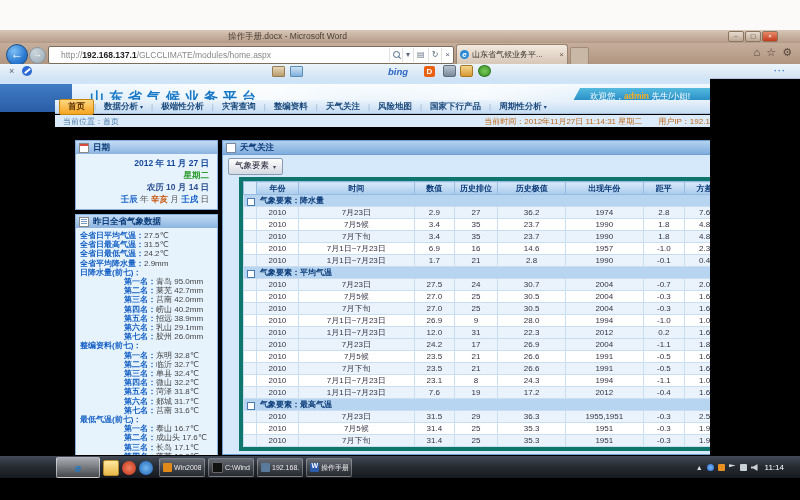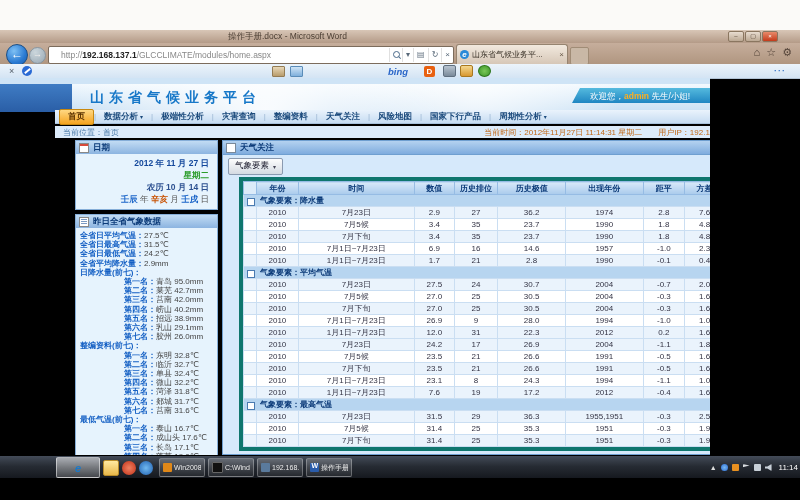--- a/index.html
+++ b/index.html
@@ -79,30 +79,30 @@
   #banner-blueblock{left:0;top:6px;width:72px;height:28px;
     background:linear-gradient(180deg,#3f7cc4,#2a5ea6);}
   #site-title{left:90px;top:11px;font-size:14px;font-weight:bold;color:#1778c8;
     letter-spacing:5px;white-space:nowrap;}
   #welcome-ribbon{left:568px;top:10px;width:190px;height:15px;overflow:hidden;}
   #welcome-bg{position:absolute;left:8px;top:0;width:200px;height:15px;
     background:linear-gradient(180deg,#55bade,#1f86c2);transform:skewX(-28deg);}
   #welcome-text{position:absolute;left:22px;top:3px;font-size:8.5px;color:#fff;white-space:nowrap;}
   #welcome-text .usr{color:#ffb020;font-weight:bold;}
 
-  #navbar{left:55px;top:32px;width:700px;height:14px;
+  #navbar{left:55px;top:22px;width:700px;height:14px;
     background:linear-gradient(180deg,#eaf3fc,#c6dcf2);border-bottom:1px solid #a8c2dc;
     display:flex;align-items:center;padding-left:4px;box-sizing:border-box;}
   .nav-item{font-size:8.5px;font-weight:bold;color:#1b4a7c;padding:1px 8px;white-space:nowrap;}
   .nav-item.active{background:linear-gradient(180deg,#ffd883,#f5a420);border:1px solid #c8competent;
     border:1px solid #c88810;border-radius:2px;color:#5a3200;}
   .nav-arrow{font-size:6px;color:#1b4a7c;margin-left:2px;}
   .nav-sep{color:#9ab4d0;font-size:8px;}
 
-  #statusbar{left:55px;top:48px;width:700px;height:12px;background:#dcebfa;
+  #statusbar{left:55px;top:37px;width:700px;height:12px;background:#dcebfa;
     display:flex;align-items:center;font-size:8px;}
   #breadcrumb{margin-left:8px;color:#4a7aa8;}
   #status-right{margin-left:auto;display:flex;gap:16px;margin-right:14px;color:#c06818;white-space:nowrap;}
 
   
   #sidebar{left:75px;top:62px;width:143px;height:315px;overflow:hidden;}
   .side-box{border:1px solid #86aed8;background:#e6f3fd;margin-bottom:4px;overflow:hidden;}
   .side-head{height:13px;background:linear-gradient(180deg,#c2dcf4,#8cb4e0);
     display:flex;align-items:center;font-size:8.5px;font-weight:bold;color:#0b3a78;}
   .side-head .hicon{width:8px;height:8px;margin:0 4px 0 3px;background:#fff;border:1px solid #888;position:relative;}
@@ -173,21 +173,21 @@
   .task-btn{width:46px;height:19px;border-radius:2px;display:flex;align-items:center;padding:0 3px;box-sizing:border-box;
     background:linear-gradient(180deg,rgba(255,255,255,.22),rgba(255,255,255,.06));
     border:1px solid rgba(255,255,255,.28);gap:2px;}
   .task-ico{width:9px;height:9px;flex:0 0 9px;border-radius:1px;position:relative;}
   .ico-vm{background:#e08818;}
   .ico-cmd{background:#111;border:1px solid #666;}
   .ico-remote{background:#5a7a9c;}
   .ico-word{background:#2a5caa;}
   .ico-word::after{content:"W";position:absolute;left:1.5px;top:-1px;color:#fff;font-size:7px;font-weight:bold;}
   .task-label{font-size:7px;color:#eee;white-space:nowrap;overflow:hidden;}
-  #tray{margin-left:auto;display:flex;align-items:center;gap:4px;margin-right:2px;}
+  #tray{margin-left:auto;display:flex;align-items:center;gap:4px;margin-right:16px;}
   .tray-ico{width:7px;height:7px;border-radius:1px;}
   #tray .caret{color:#ddd;font-size:7px;width:auto;height:auto;background:none;}
   .t-globe{background:radial-gradient(circle,#78b8f0,#2a6ad4);border-radius:50%;}
   .t-alert{background:#e89020;}
   .t-flag{background:#d8dce0;clip-path:polygon(0 0,100% 20%,0 45%,0 100%,0 100%);}
   .t-net{background:#c8d0d8;}
   .t-vol{background:#c8d0d8;clip-path:polygon(0 35%,40% 35%,100% 0,100% 100%,40% 65%,0 65%);}
   #clock{font-size:8px;color:#fff;margin-left:3px;}
   #bottom-black{left:0;top:478px;width:800px;height:22px;background:#000;}
 </style>

